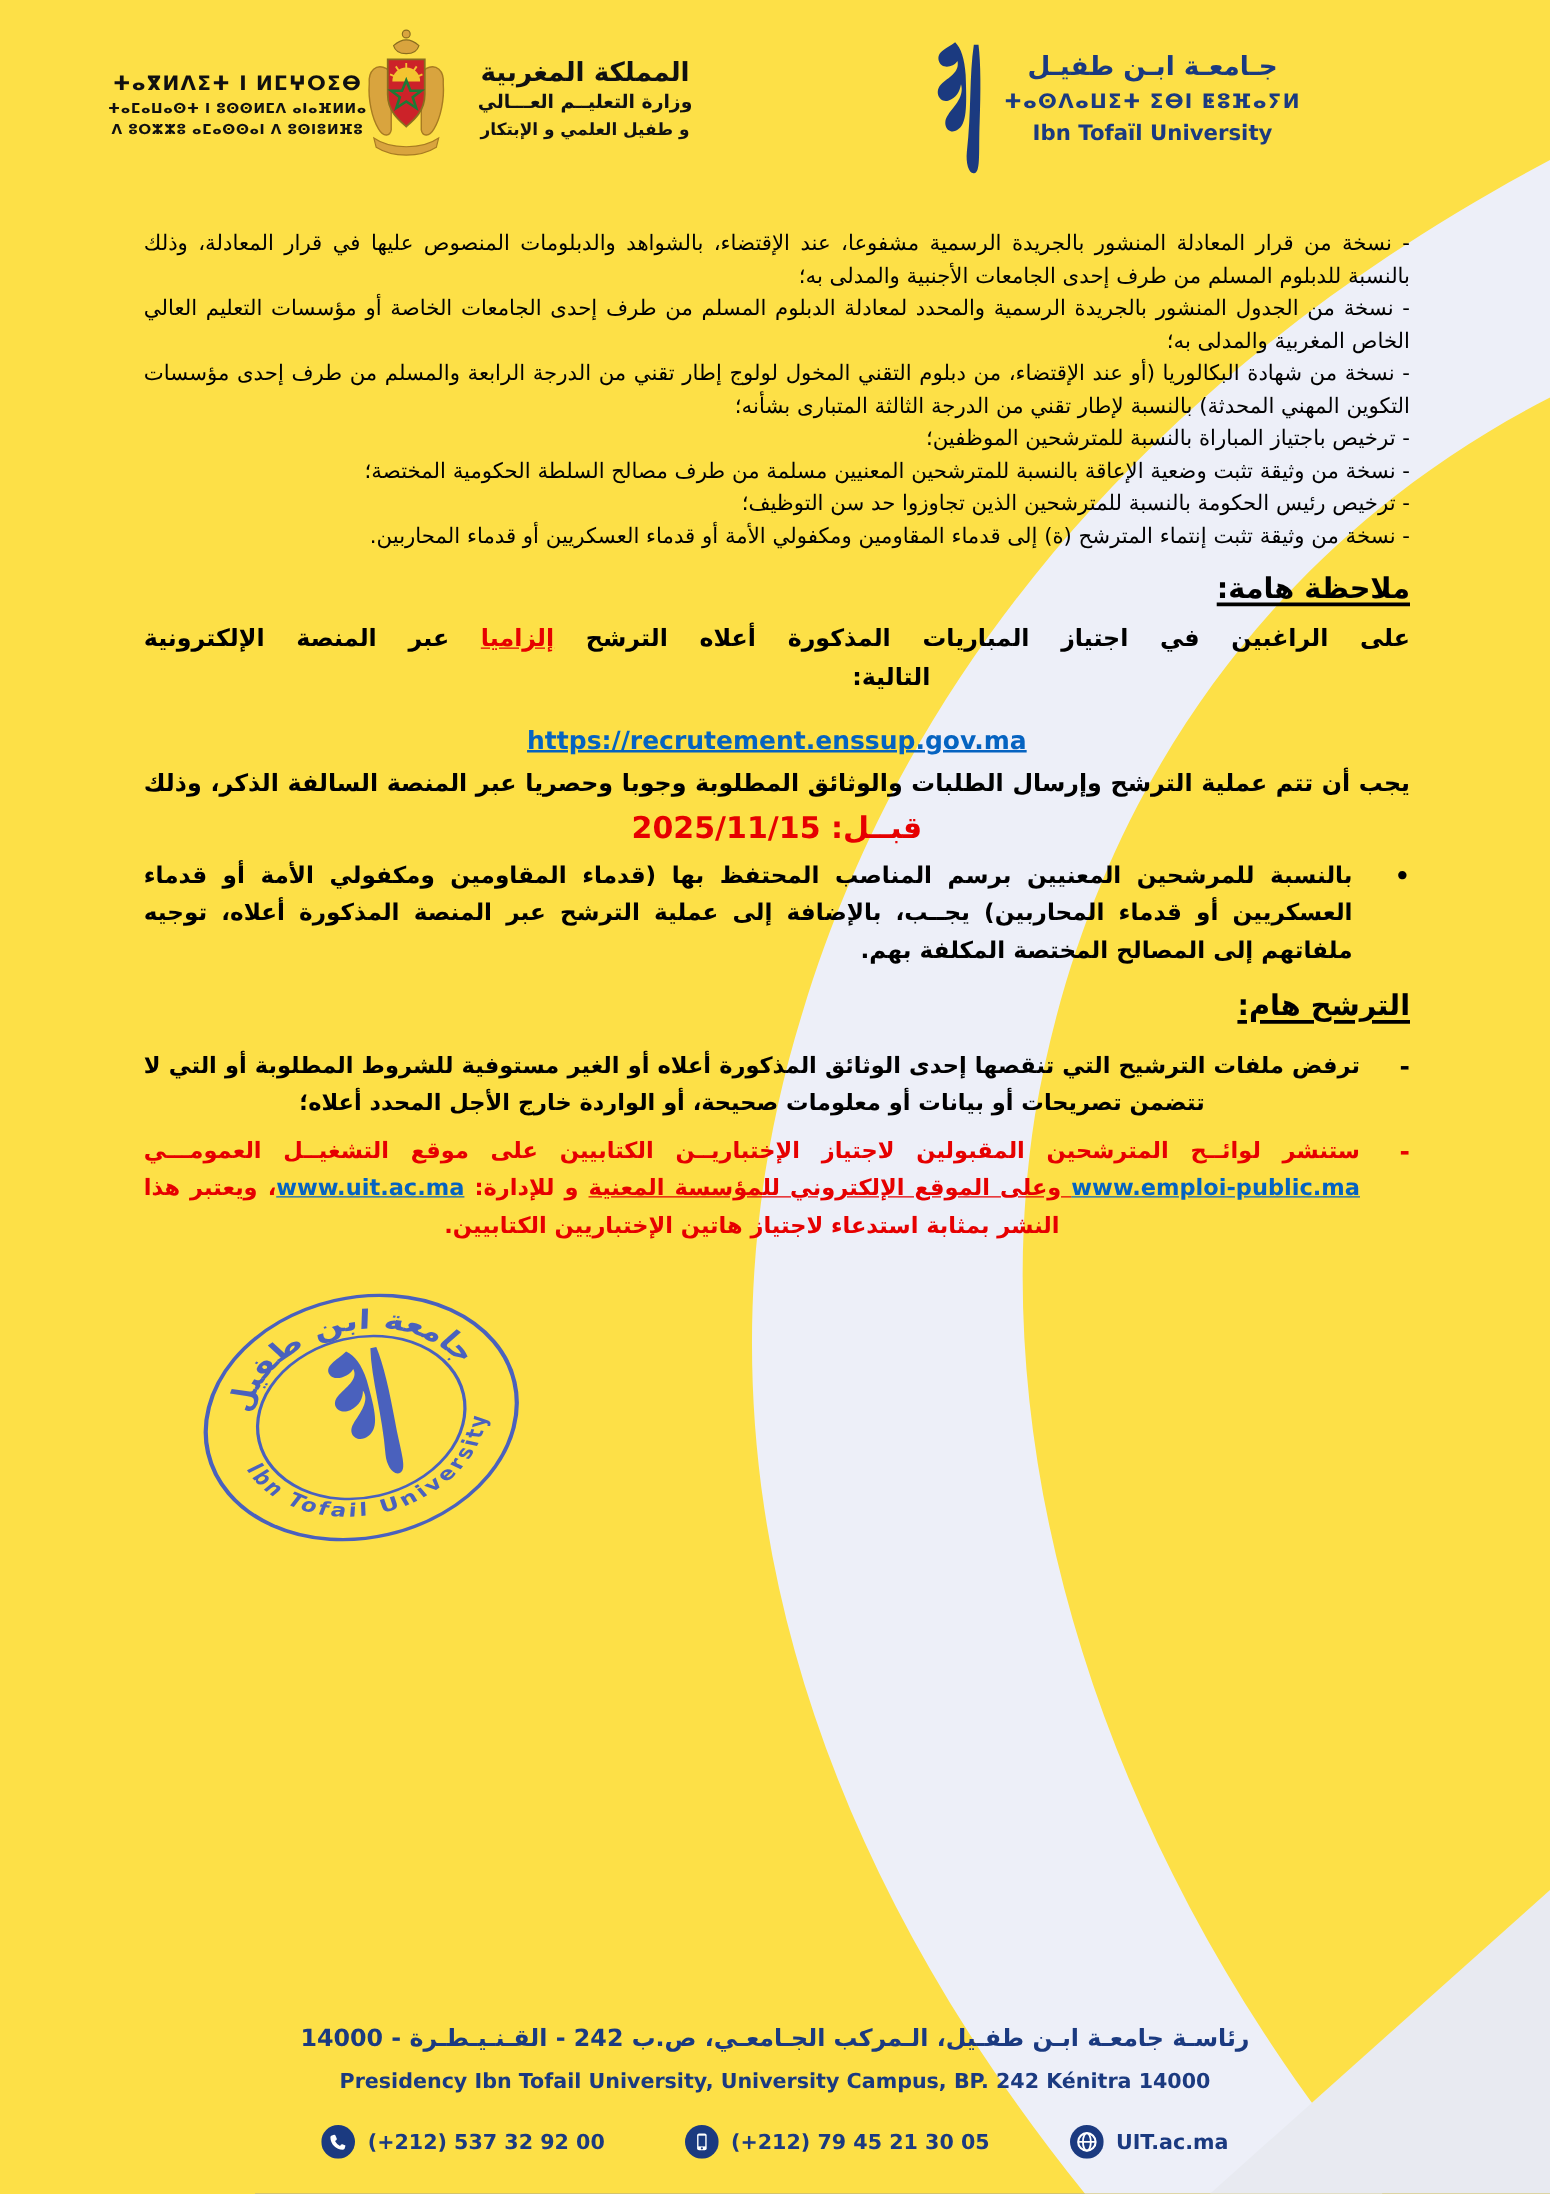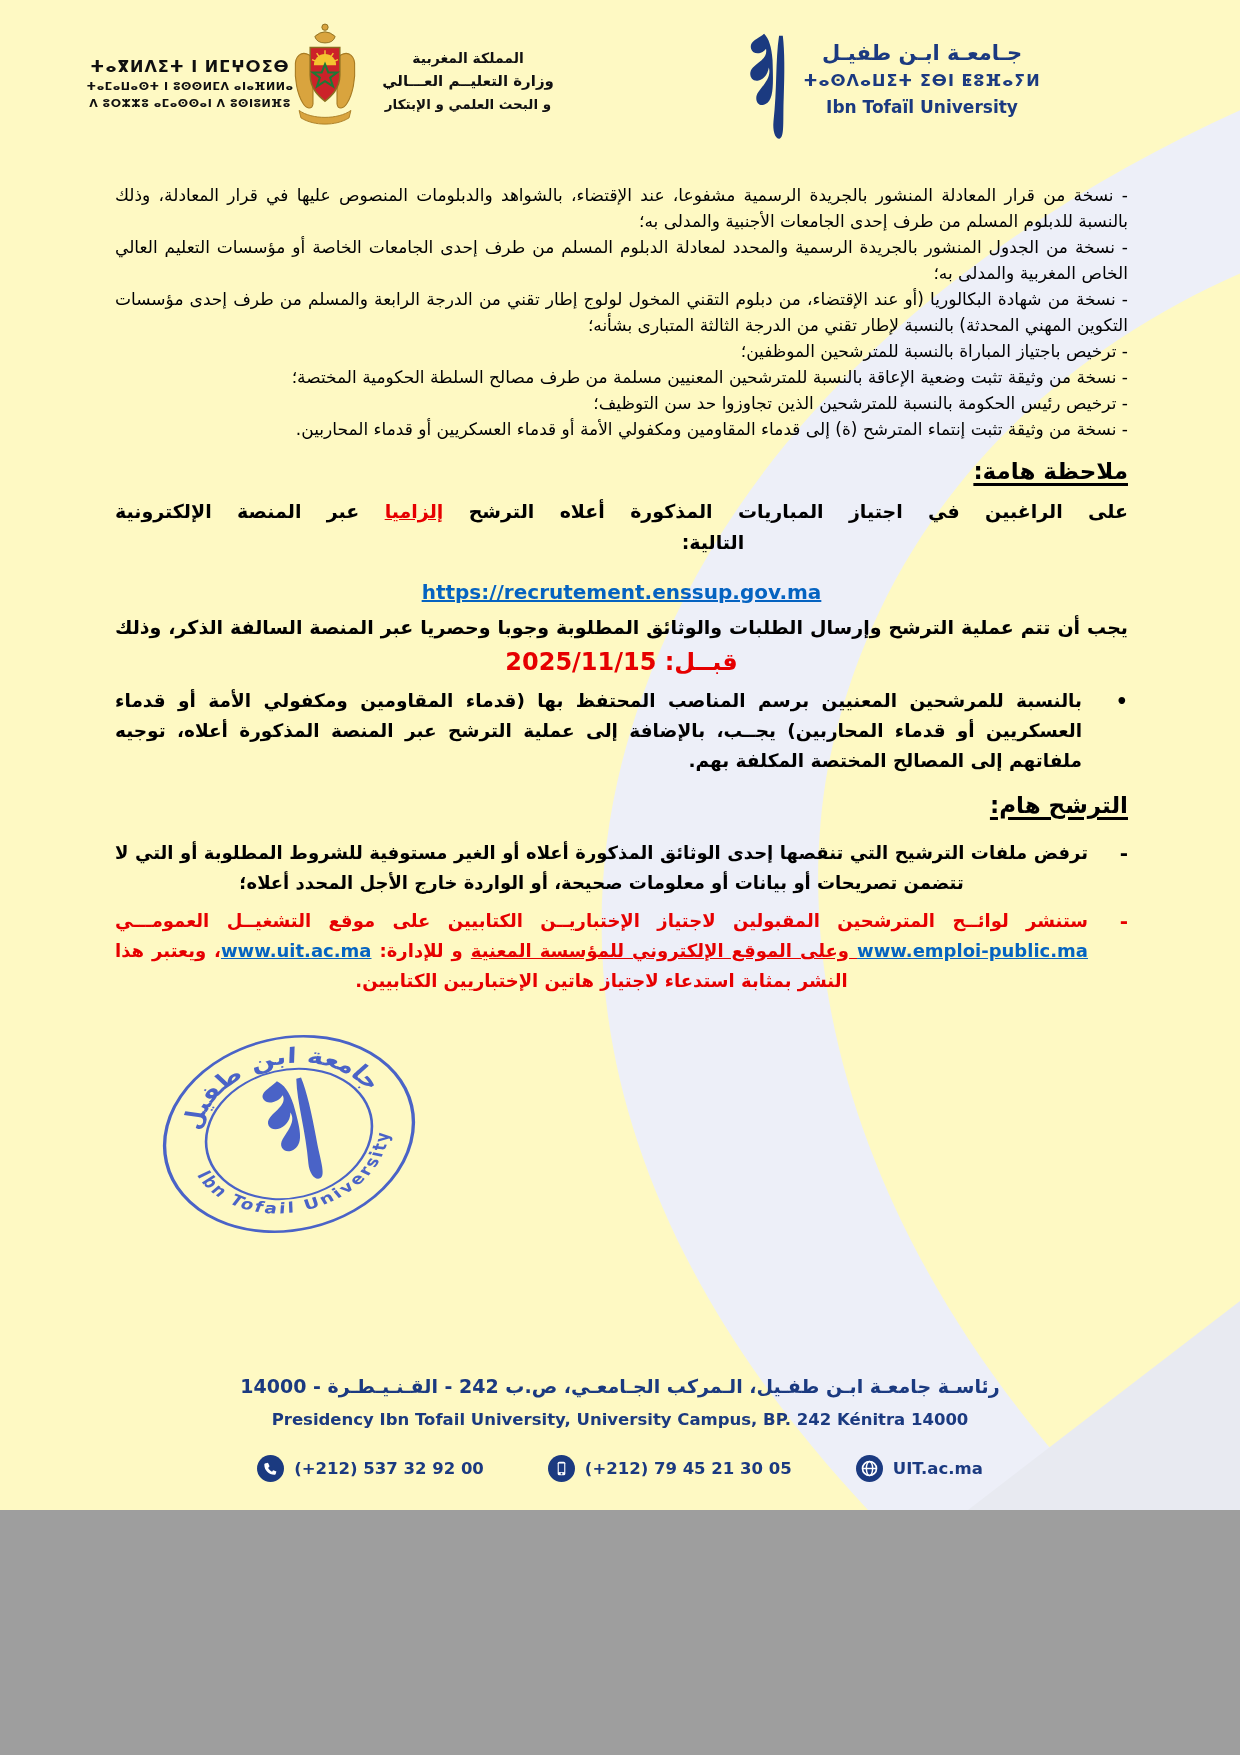--- a/index.html
+++ b/index.html
@@ -1,27 +1,27 @@
 <!DOCTYPE html>
 <html lang="ar"><head>
 <meta charset="utf-8">
 <style>
   html,body{margin:0;padding:0;background:#9e9e9e;}
-  .page{position:relative;width:1240px;height:1510px;margin:0 auto;background:#fef9c3;
+  .page{position:relative;width:1240px;height:1755px;margin:0 auto;background:#fde047;
         overflow:hidden;font-family:"DejaVu Sans",sans-serif;color:#000;}
   
   .bg-svg{position:absolute;inset:0;width:100%;height:100%;pointer-events:none;}
   
   .hdr{position:absolute;top:0;left:0;right:0;height:160px;}
   .tifinagh-block{position:absolute;left:70px;top:56px;width:240px;text-align:center;color:#101010;}
   .tif1{font-size:16px;font-weight:bold;letter-spacing:1px;line-height:22px;}
   .tif2{font-size:11px;font-weight:bold;letter-spacing:.5px;line-height:17px;}
   .coa{position:absolute;left:288px;top:18px;width:74px;height:122px;}
   .ministry-block{position:absolute;left:382px;top:46px;width:172px;direction:rtl;text-align:center;color:#111;}
-  .min1{font-size:14px;font-weight:bold;line-height:24px;}
+  .min1{font-size:21px;font-weight:bold;line-height:24px;}
   .min2{font-size:15px;font-weight:bold;line-height:23px;}
   .min3{font-size:13.5px;font-weight:bold;line-height:22px;}
   .uni-logo{position:absolute;left:738px;top:28px;width:300px;}
   .uni-mark{position:absolute;left:0;top:4px;width:56px;height:112px;}
   .uni-text{position:absolute;left:64px;top:10px;width:240px;color:#1b3a80;text-align:center;}
   .uni-ar{font-size:21px;font-weight:bold;line-height:30px;direction:rtl;}
   .uni-tif{font-size:16px;font-weight:bold;letter-spacing:1px;line-height:26px;}
   .uni-en{font-size:17px;font-weight:bold;line-height:26px;}
   
   .doc{position:absolute;left:115px;right:112px;top:182px;direction:rtl;}
@@ -88,21 +88,21 @@
           <line x1="26" y1="41" x2="33" y2="44"></line>
         <line x1="54" y1="41" x2="47" y2="44"></line>
       </g>
       <polygon points="40,46 43.6,55 53,55 45.6,60.6 48.6,70 40,64.4 31.4,70 34.4,60.6 27,55 36.4,55" fill="none" stroke="#1c7a36" stroke-width="2.2" stroke-linejoin="miter"></polygon>
       <path d="M12,96 C26,106 54,106 68,96 L66,104 C52,113 28,113 14,104 Z" fill="#d9a43e" stroke="#a87b22" stroke-width="1"></path>
     </svg>
 
     <div class="ministry-block">
       <div class="min1">المملكة المغربية</div>
       <div class="min2">وزارة التعليــم العـــالي</div>
-      <div class="min3">و البحث العلمي و الإبتكار</div>
+      <div class="min3">و طفيل العلمي و الإبتكار</div>
     </div>
 
     <div class="uni-logo">
       <svg class="uni-mark" viewBox="0 0 60 120">
         <path d="M44,4 C40,30 42,62 38,96 C37,106 40,116 45,114 C50,112 48,94 49,70 C50,44 50,20 48,4 Z" fill="#1b3a80"></path>
         <path d="M28,2 C20,8 12,10 14,18 C16,25 26,24 30,18 C32,28 22,32 16,38 C10,44 14,54 22,52
                  C29,50 32,44 33,38 C36,48 28,56 22,64 C16,72 22,82 30,77 C38,72 38,58 37,30 C36,16 33,7 28,2 Z" fill="#1b3a80"></path>
       </svg>
       <div class="uni-text">
         <div class="uni-ar">جـامعـة ابـن طفيـل</div>

